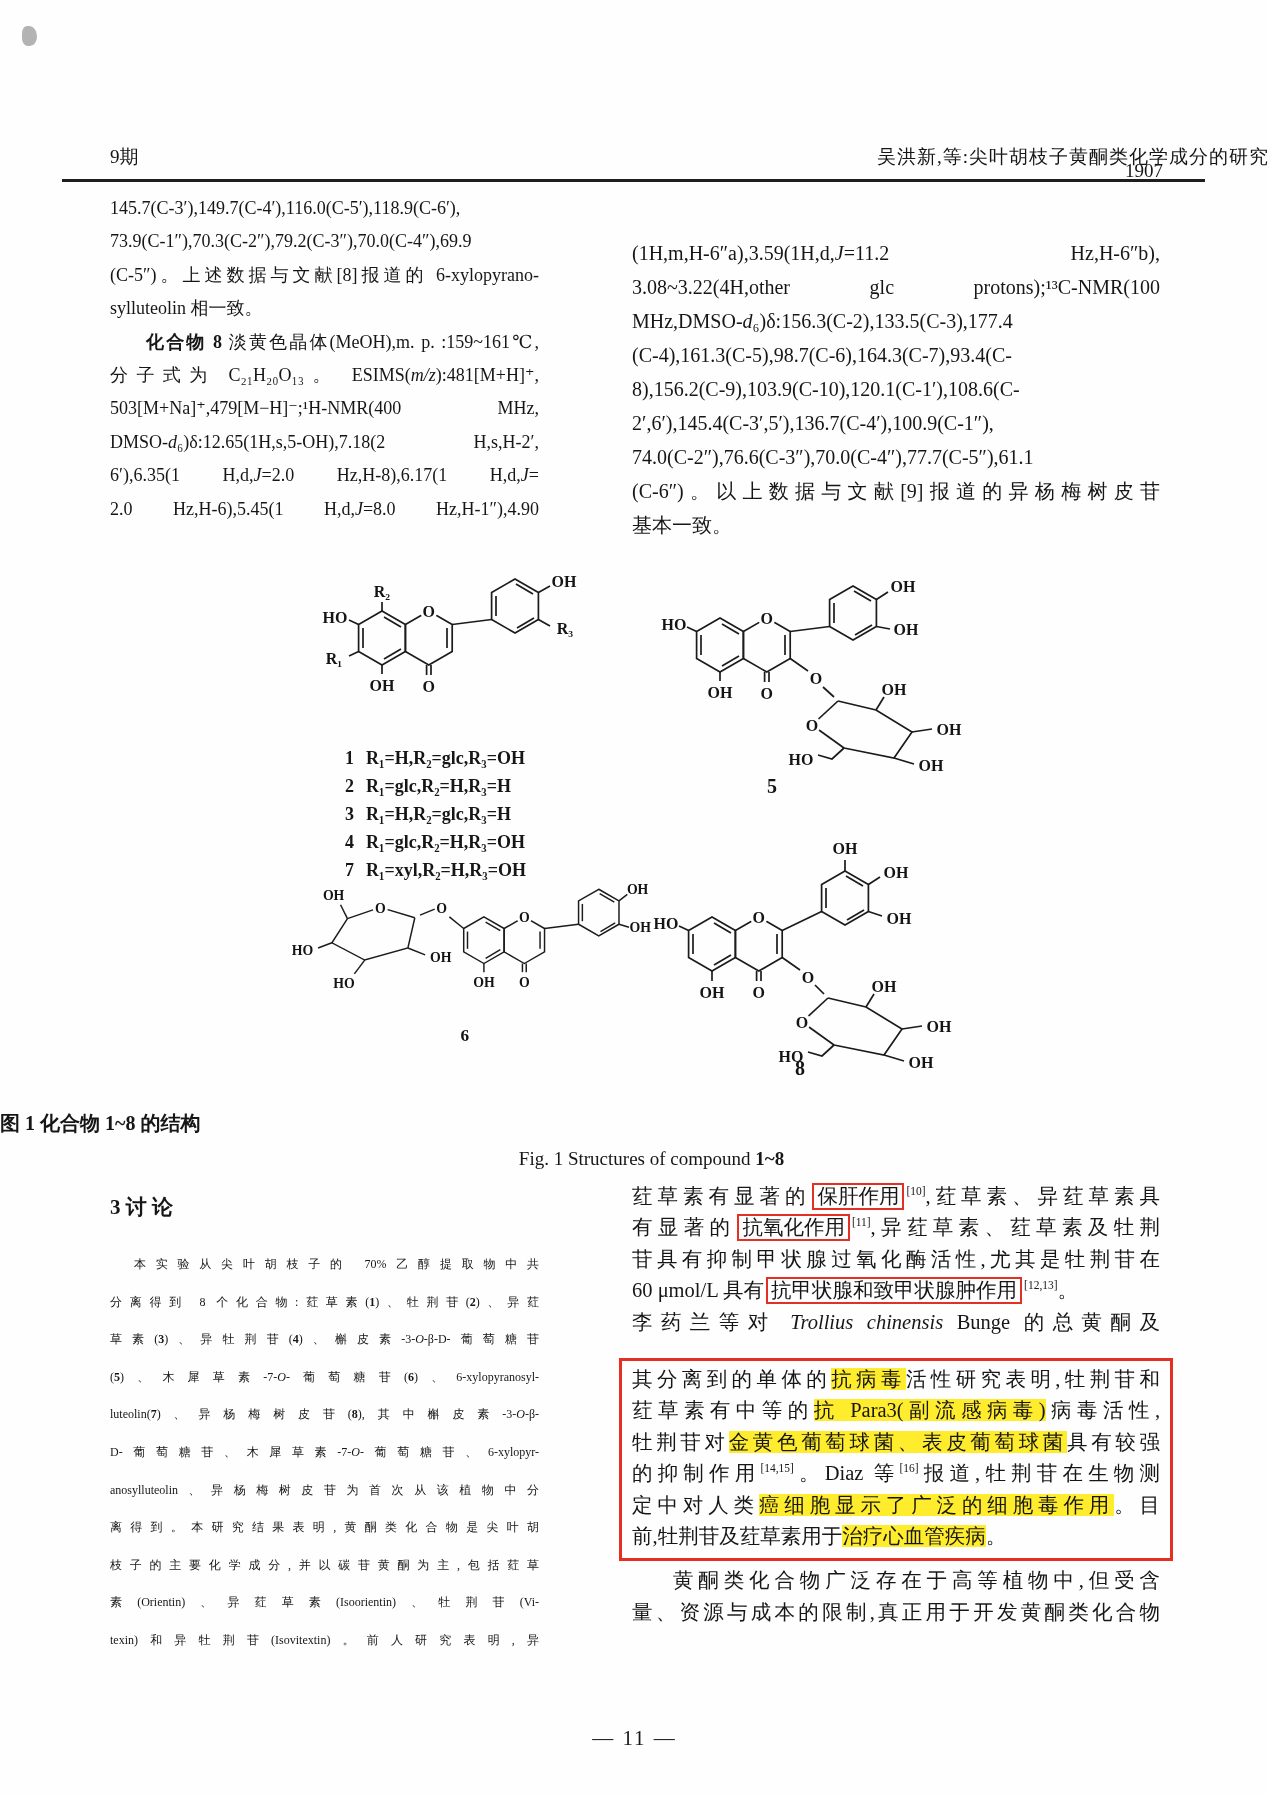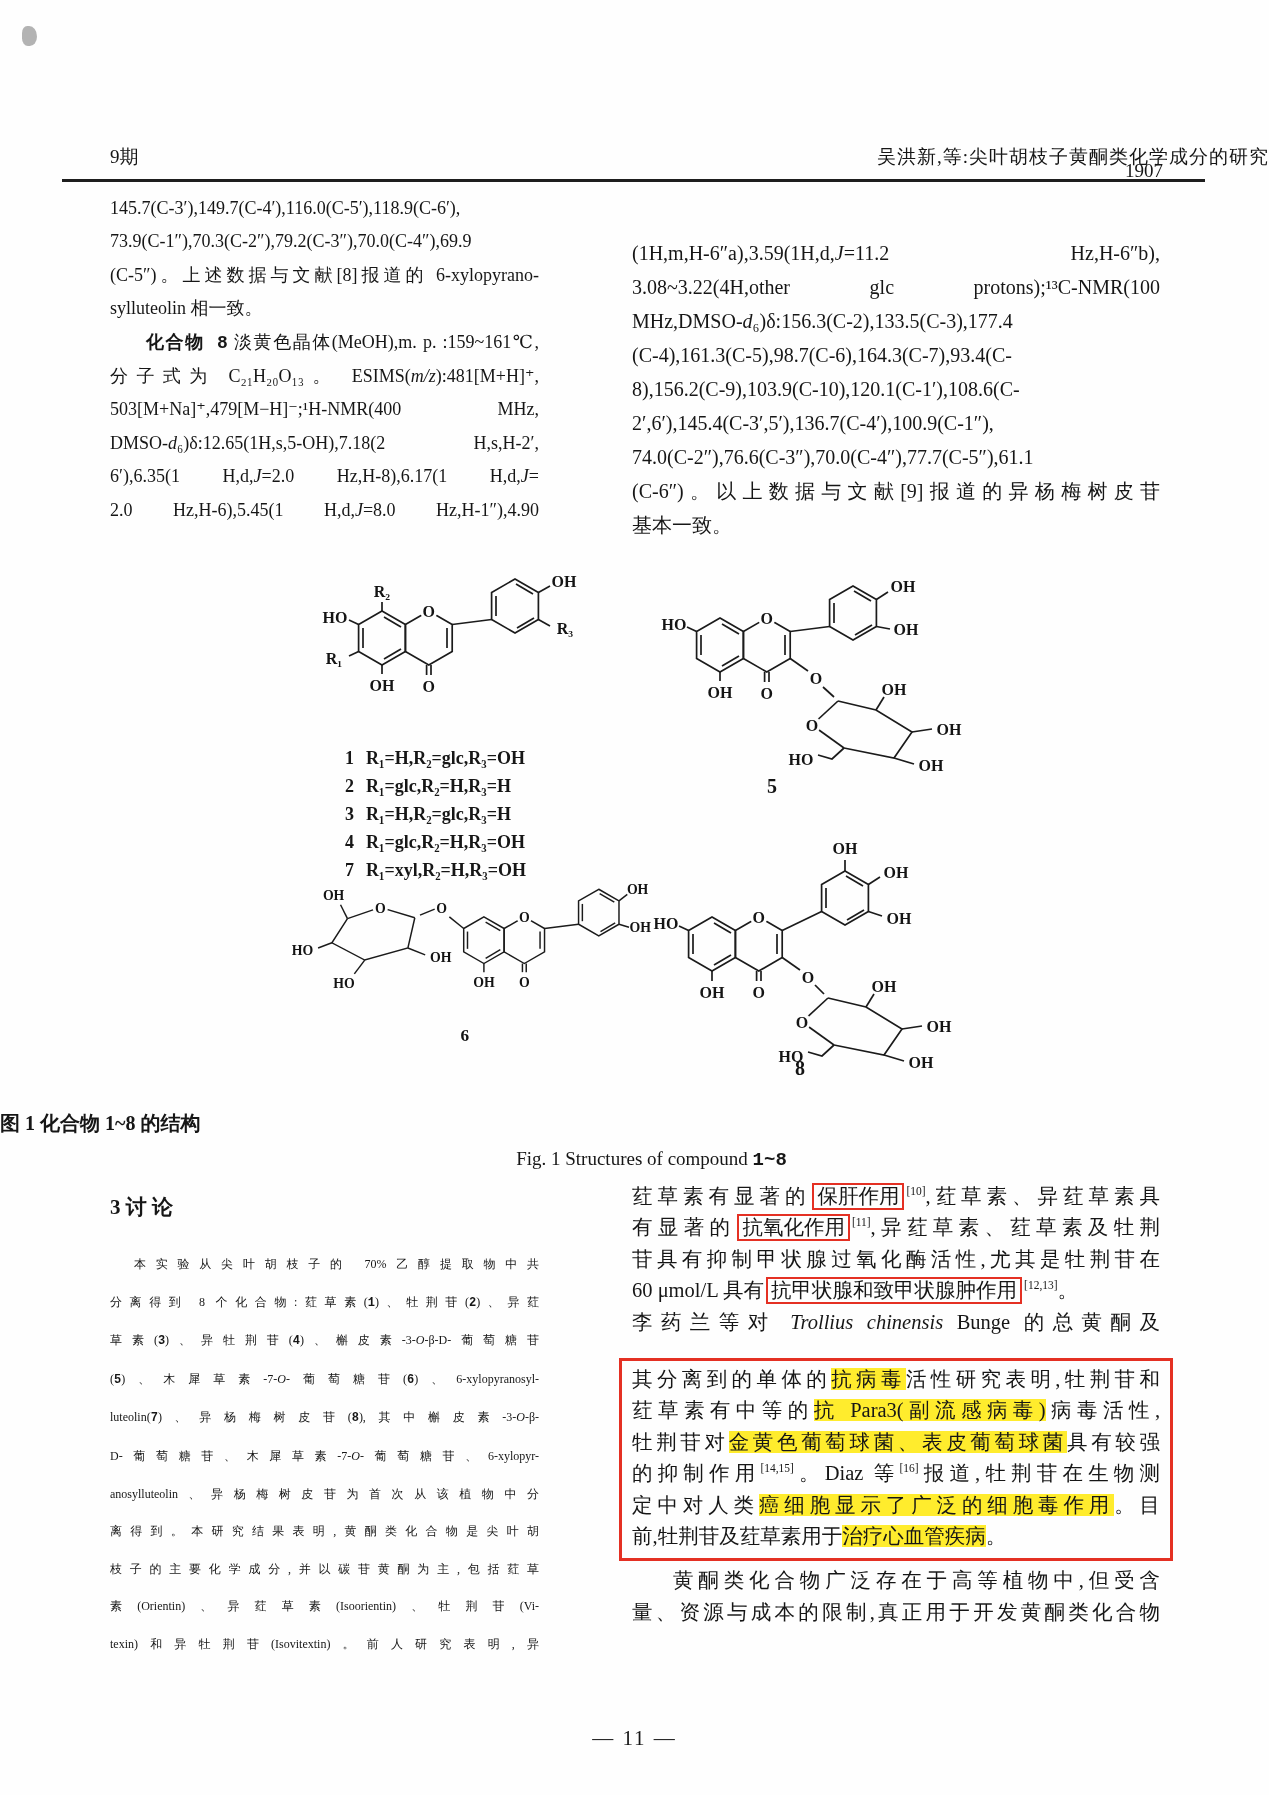--- a/index.html
+++ b/index.html
@@ -27,21 +27,21 @@
   #top-left{left:110px;top:192px;width:429px;font-size:18px;}
   #top-left .ln{line-height:33.4px;}
   #top-right{left:632px;top:192px;width:528px;font-size:20px;margin-top:44px;}
   #top-right .ln{line-height:34px;}
   #disc-head{left:110px;top:1193px;font-size:21px;font-weight:700;}
   #disc-left{left:110px;top:1246px;width:429px;font-size:12px;}
   #disc-left .ln{line-height:37.6px;}
   #disc-right{left:632px;top:1181px;width:528px;font-size:20.5px;}
   #disc-right .ln{line-height:31.4px;}
   .it{font-style:italic;}
-  .bd{font-weight:700;font-family:Liberation Mono, monospace;}
+  .bd{font-weight:700;}
   .sup{font-size:0.56em;vertical-align:super;line-height:0;}
   .hl{background:var(--hl);}
   .rbox{border:2.5px solid var(--red);padding:0 3px;margin:0 2px;display:inline-block;line-height:1.12;}
   .bigbox{border:3px solid var(--red);margin:20px -13px 4px -13px;padding:3px 10px 6px 10px;}
   
   #legend{left:345px;top:744px;font-size:18px;font-weight:700;}
   .lg-ln{line-height:28px;white-space:nowrap;}
   .lg-num{margin-right:12px;}
   svg{overflow:visible;}
   svg line,svg polygon,svg path,svg polyline{stroke:#1b1b1b;stroke-width:1.7;fill:none;}

